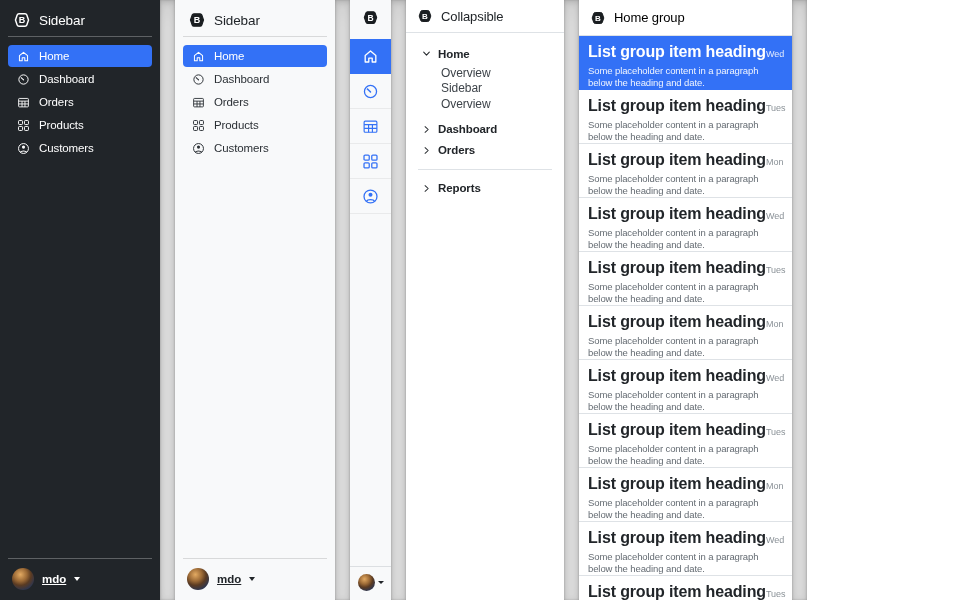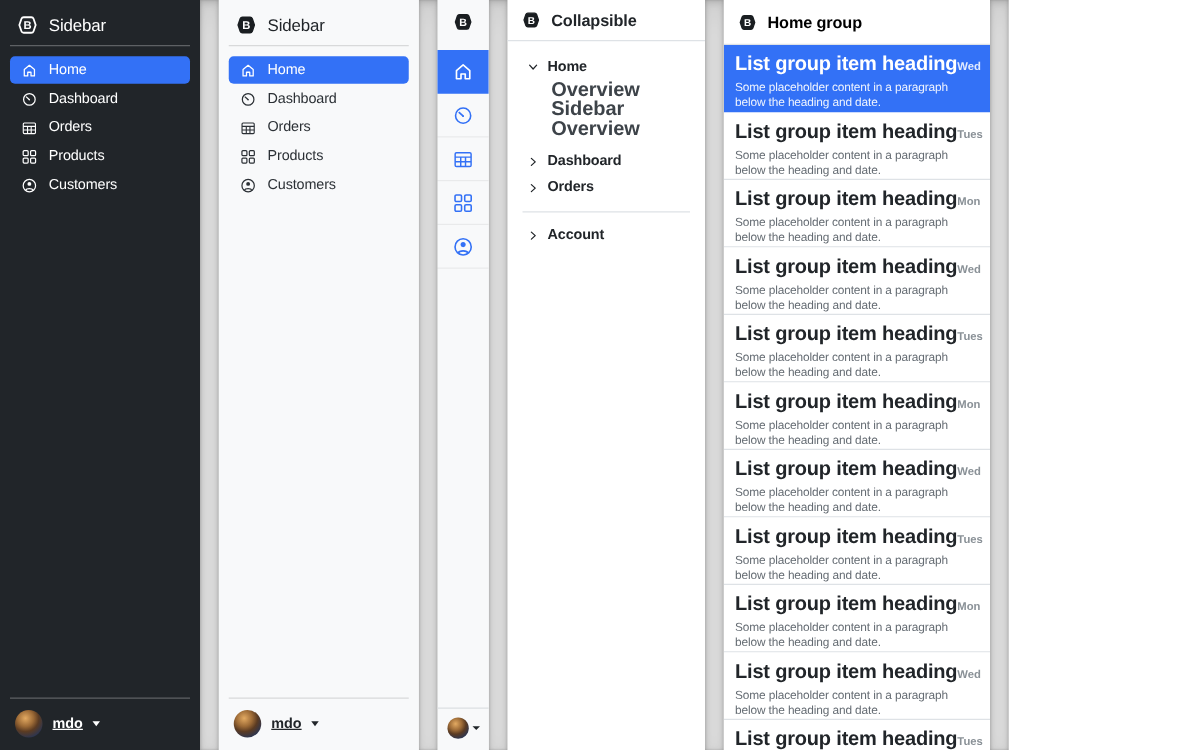--- a/index.html
+++ b/index.html
@@ -53,42 +53,42 @@
   .icons-footer{margin-top:auto;width:100%;border-top:1px solid #dcdfe2;padding:7px 0 9px 0;
     display:flex;align-items:center;justify-content:center;gap:3px;color:#212529;cursor:pointer;}
   .icons-footer .avatar{width:17px;height:17px;}
   .icons-footer .caret{border-left-width:3px;border-right-width:3px;border-top-width:3.5px;}
 
   
   .panel-collapse{width:158px;flex:none;background:#fff;color:#212529;height:600px;box-sizing:border-box;display:flex;flex-direction:column;}
   .panel-header{display:flex;align-items:center;gap:7px;padding:0 10px;height:36px;flex:none;
     border-bottom:1px solid #dee2e6;box-sizing:border-box;}
   .panel-header .logo{width:18px;height:16px;}
-  .panel-header .brand-title{font-size:13px;font-weight:700;}
+  .panel-header .brand-title{font-size:13px;font-weight:400;}
   .panel-collapse .panel-header{height:33px;}
   .tree{padding:11px 8px;font-size:11.5px;}
   .tree-main{display:flex;align-items:center;gap:7px;padding:0 8px;height:19px;font-weight:600;
     color:#212529;cursor:pointer;letter-spacing:-.1px;}
   .tree-main.expanded{font-weight:700;}
   .tree-main .icon{width:9px;height:9px;color:#212529;}
   .tree-subs{padding:2px 0 3px 27px;}
-  .tree-sub{height:15.5px;display:flex;align-items:center;font-size:16px;font-weight:700;
+  .tree-sub{height:15.5px;display:flex;align-items:center;font-size:12px;font-weight:400;
     color:#3d4349;cursor:pointer;letter-spacing:-.05px;text-align:right;}
   li.tree-gap{margin-top:5px;}
   li.tree-gap2{margin-top:2px;}
   .tree-divider{border-top:1px solid #dee2e6;margin:9px 4px;}
 
   
   .panel-list{width:213px;flex:none;background:#fff;height:600px;box-sizing:border-box;display:flex;flex-direction:column;overflow:hidden;}
   .lg-item{height:54px;flex:none;box-sizing:border-box;padding:7px 9px 0 9px;
     border-bottom:1px solid #dee2e6;background:#fff;cursor:pointer;}
   .lg-item.active{background:#3371f6;border-bottom-color:transparent;}
   .lg-head{display:flex;justify-content:space-between;align-items:baseline;}
   .lg-heading{font-size:16px;font-weight:700;color:#212529;letter-spacing:-.15px;white-space:nowrap;}
-  .lg-date{font-size:9px;color:#8a9197;white-space:nowrap;font-weight:bold;}
+  .lg-date{font-size:9px;color:#8a9197;white-space:nowrap;}
   .lg-body{margin-top:4px;font-size:9.5px;line-height:11.5px;color:#646b72;letter-spacing:-.1px;}
   .lg-body div{white-space:nowrap;overflow:hidden;}
   .lg-item.active .lg-heading{color:#fff;}
   .lg-item.active .lg-date{color:rgba(255,255,255,.85);}
   .lg-item.active .lg-body{color:rgba(255,255,255,.92);}
 
   .content-rest{flex:1;background:#fff;}
 </style>
 </head>
 <body>
@@ -370,21 +370,21 @@
           </div>
         </li>
         <li class="tree-divider"></li>
         <li class="tree-gap">
           <div class="tree-main">
             <span class="icon">
               <svg viewBox="0 0 16 16" fill="none" stroke="currentColor" stroke-width="1.8" stroke-linecap="round" stroke-linejoin="round">
                 <path d="M5.5 3 L11 8 L5.5 13"></path>
               </svg>
             </span>
-            <span>Account</span>
+            <span>Reports</span>
           </div>
         </li>
       </ul>
   </aside>
 
   <div class="ex-divider"></div>
 
   <aside class="panel-list">
     <div class="panel-header">
       <span class="icon logo">

